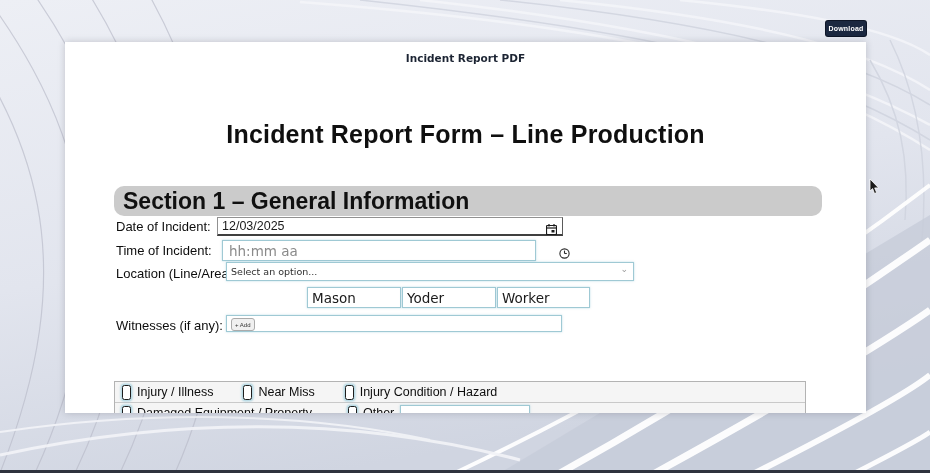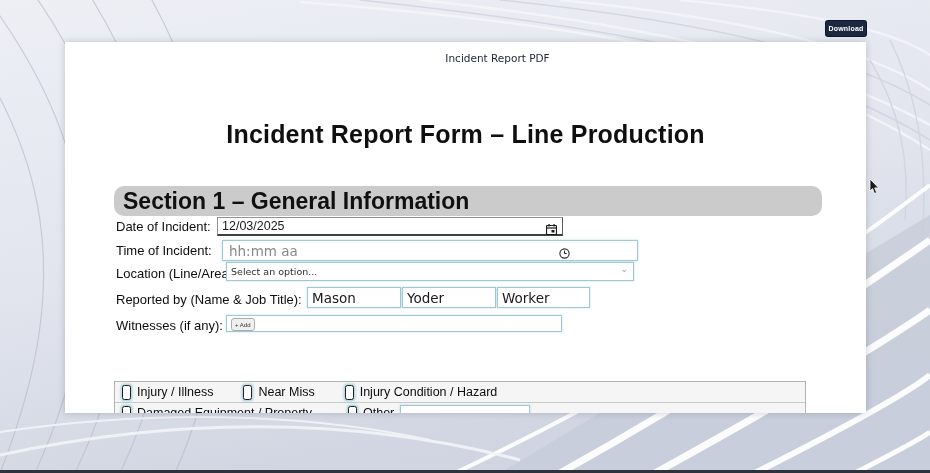--- a/index.html
+++ b/index.html
@@ -15,21 +15,21 @@
     display:flex;align-items:center;justify-content:center;border-radius:2px;
     box-shadow:0 0 0 1px #0e1627;cursor:pointer;letter-spacing:.2px;
   }
   
   .page{
     position:absolute;left:65px;top:42px;width:801px;height:371px;
     background:#ffffff;overflow:hidden;box-shadow:0 0 7px rgba(40,45,60,.22);
   }
   .doc-title{
     position:absolute;left:0;top:10px;width:100%;text-align:center;
-    font-family:"DejaVu Sans",sans-serif;font-weight:normal;font-size:10.5px;color:#1c2433;padding-left:32px;
+    font-family:"DejaVu Sans",sans-serif;font-weight:bold;font-size:10.5px;color:#1c2433;
   }
   .form-title{
     position:absolute;left:0;top:78px;width:100%;text-align:center;
     font-weight:bold;font-size:25px;color:#0f0f0f;letter-spacing:.2px;
   }
   .section-bar{
     position:absolute;left:49px;width:708px;height:30px;background:#cbcbcb;
     font-weight:bold;font-size:23px;color:#101010;line-height:30px;
     padding-left:9px;box-sizing:border-box;border-radius:10px;
   }
@@ -40,21 +40,21 @@
     position:absolute;box-sizing:border-box;background:#fff;
     font-family:"DejaVu Sans",sans-serif;color:#1a1a1a;
   }
   .teal{border:1px solid #9fc9d4;box-shadow:0 0 2px rgba(120,185,205,.5);}
   .date-inp{
     left:152px;top:175px;width:346px;height:19px;border:1px solid #919191;
     border-bottom:2px solid #3f3f3f;border-right:1px solid #5a5a5a;
     font-size:12.5px;font-family:"Liberation Sans",sans-serif;padding:0 18px 0 4px;
   }
   .time-inp{
-    left:157px;top:198px;width:416px;height:21px;font-size:13.5px;padding:0 18px 0 6px;
+    left:157px;top:198px;width:314px;height:21px;font-size:13.5px;padding:0 18px 0 6px;
   }
   .time-inp::placeholder{color:#8a8a8a;opacity:1;}
   .loc-box{
     left:161px;top:220px;width:408px;height:19px;font-size:9.5px;color:#2e2e2e;
     display:flex;align-items:center;padding-left:4px;cursor:pointer;
   }
   .loc-chevron{position:absolute;right:5px;top:1px;color:#9a9a9a;font-size:9px;}
   .name-inp{top:245px;height:21px;font-size:13.5px;padding:0 4px;}
   .wit-box{left:161px;top:273px;width:336px;height:17px;}
   .add-btn{
@@ -166,21 +166,20 @@
         <line x1="5.5" y1="5.5" x2="7.8" y2="5.5" stroke="#2a2a2a" stroke-width="1.1"></line>
       </svg>
   </span>
 
   <div class="row-label" style="left:51px;top:224px;">Location (Line/Area):</div>
   <div class="inp teal loc-box">
     <span>Select an option...</span>
     <span class="loc-chevron">⌄</span>
   </div>
 
-  <div class="row-label" style="left:51px;top:250px;">Reported by (Name &amp; Job Title):</div>
   <input class="inp teal name-inp" style="left: 242px; width: 94px;" type="text" value="Mason">
   <input class="inp teal name-inp" style="left: 337px; width: 94px;" type="text" value="Yoder">
   <input class="inp teal name-inp" style="left: 432px; width: 93px;" type="text" value="Worker">
 
   <div class="row-label" style="left:51px;top:276px;">Witnesses (if any):</div>
   <div class="inp teal wit-box">
     <div class="add-btn">+ Add</div>
   </div>
 
 

